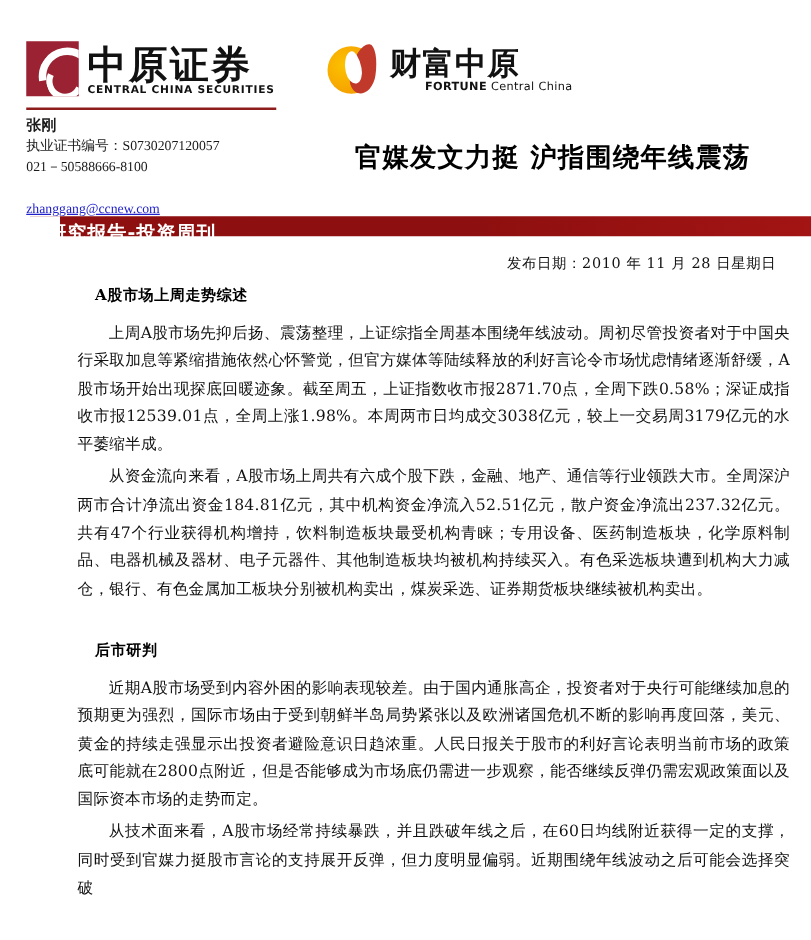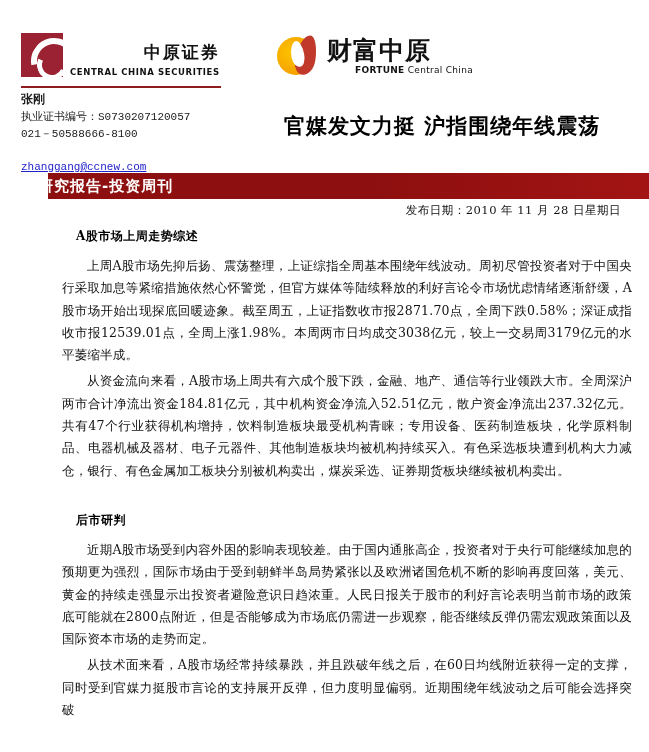--- a/index.html
+++ b/index.html
@@ -35,31 +35,30 @@
   }
   .ccs-mark .sw2{
     position:absolute;width:20px;height:20px;border:5px solid #fff;
     border-radius:50%;left:16px;top:17px;
     border-right-color:transparent;border-top-color:transparent;
     transform:rotate(-20deg);
   }
   .ccs-words{margin-left:7px;}
   .ccs-cn{
     font-family:"DejaVu Serif","Liberation Serif",serif;
-    font-weight:bold;font-size:17px;letter-spacing:2px;line-height:28px;
+    font-weight:bold;font-size:31px;letter-spacing:2px;line-height:28px;
     color:#111;
-    text-align:right;
   }
   .ccs-en{
     font-size:8.5px;font-weight:bold;letter-spacing:.6px;
     color:#111;margin-top:1px;
   }
 
   .fcc-logo{
-    position:absolute;left:277px;top:35px;
+    position:absolute;left:262px;top:35px;
     display:flex;align-items:center;justify-content:space-between;
   }
   .fcc-mark{
     position:relative;width:44px;height:42px;flex:none;
   }
   .fcc-sun{
     position:absolute;left:0;top:2px;width:38px;height:38px;border-radius:50%;
     background:radial-gradient(circle at 35% 40%,#fcc200 0%,#f7a800 55%,#ef8f00 100%);
   }
   .fcc-flame{
@@ -82,37 +81,37 @@
   .fcc-en{font-size:9px;color:#111;margin-top:1px;letter-spacing:.3px;padding-left:28px;}
   .fcc-en b{font-weight:bold;}
 
   .hr-red{
     position:absolute;left:21px;top:86px;width:200px;height:2px;background:#8d1c1c;
   }
 
   
   .contact{
     position:absolute;left:21px;top:92px;width:225px;
-    font-family:Liberation Mono, monospace;
+    font-family:Liberation Serif, serif;
     font-size:11px;line-height:17px;color:#1a1a1a;
   }
   .contact .name{font-weight:bold;font-size:12px;}
   .contact .mail{color:#2222cc;text-decoration:underline;margin-top:16px;}
 
   
   .headline{
     position:absolute;left:284px;top:112px;width:381px;
     font-family:"DejaVu Serif","Liberation Serif",serif;
     font-weight:bold;font-size:21px;letter-spacing:1px;color:#000;
     white-space:nowrap;
   }
 
   
   .banner{
-    position:absolute;left:24px;top:173px;width:625px;height:26px;
+    position:absolute;left:24px;top:173px;width:625px;height:16px;
     background:linear-gradient(to right,#8d0f0f 0%,#8d0f0f 55%,#a31414 100%);
   }
   .banner-text{
     position:absolute;left:14px;top:4px;
     color:#fff;font-weight:bold;font-size:15px;letter-spacing:1px;
     font-family:"DejaVu Sans","Liberation Sans",sans-serif;
   }
   .banner-stripe{
     position:absolute;left:0;top:0;width:24px;height:26px;background:#ffffff;
   }

